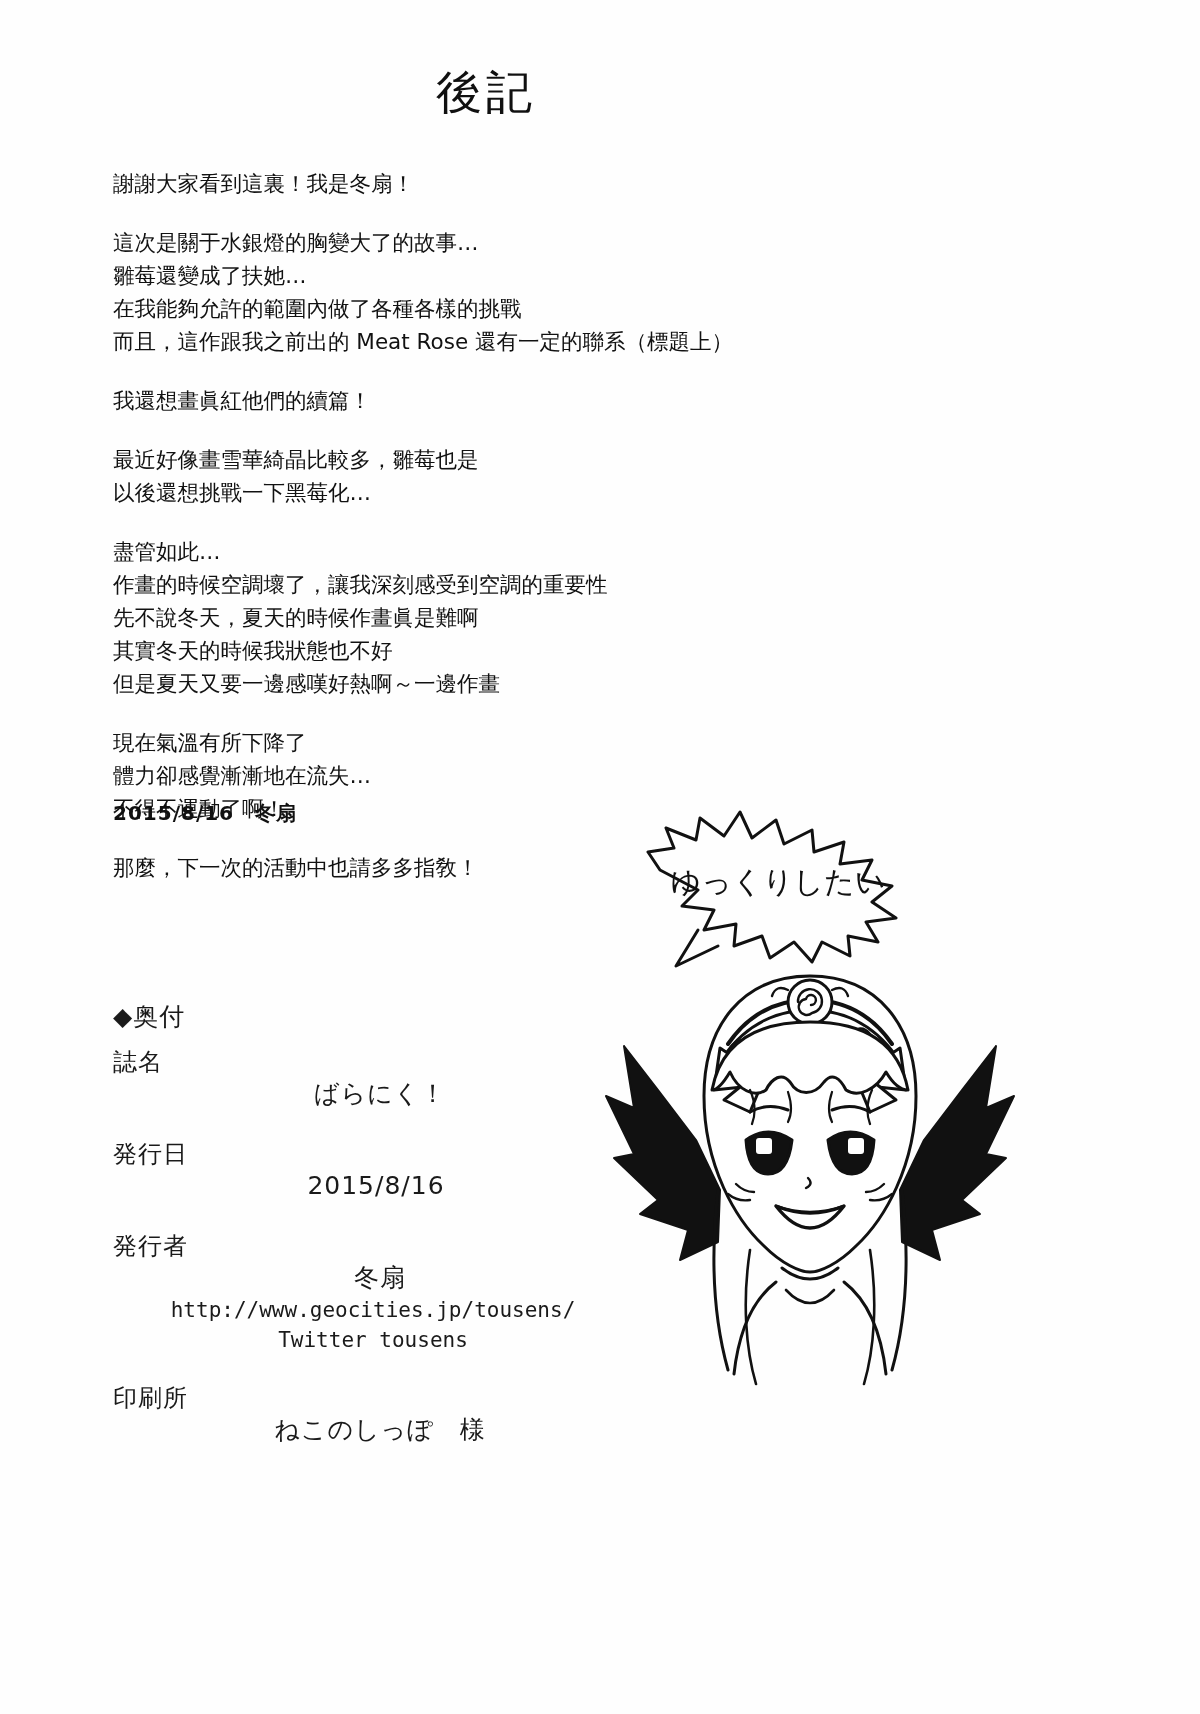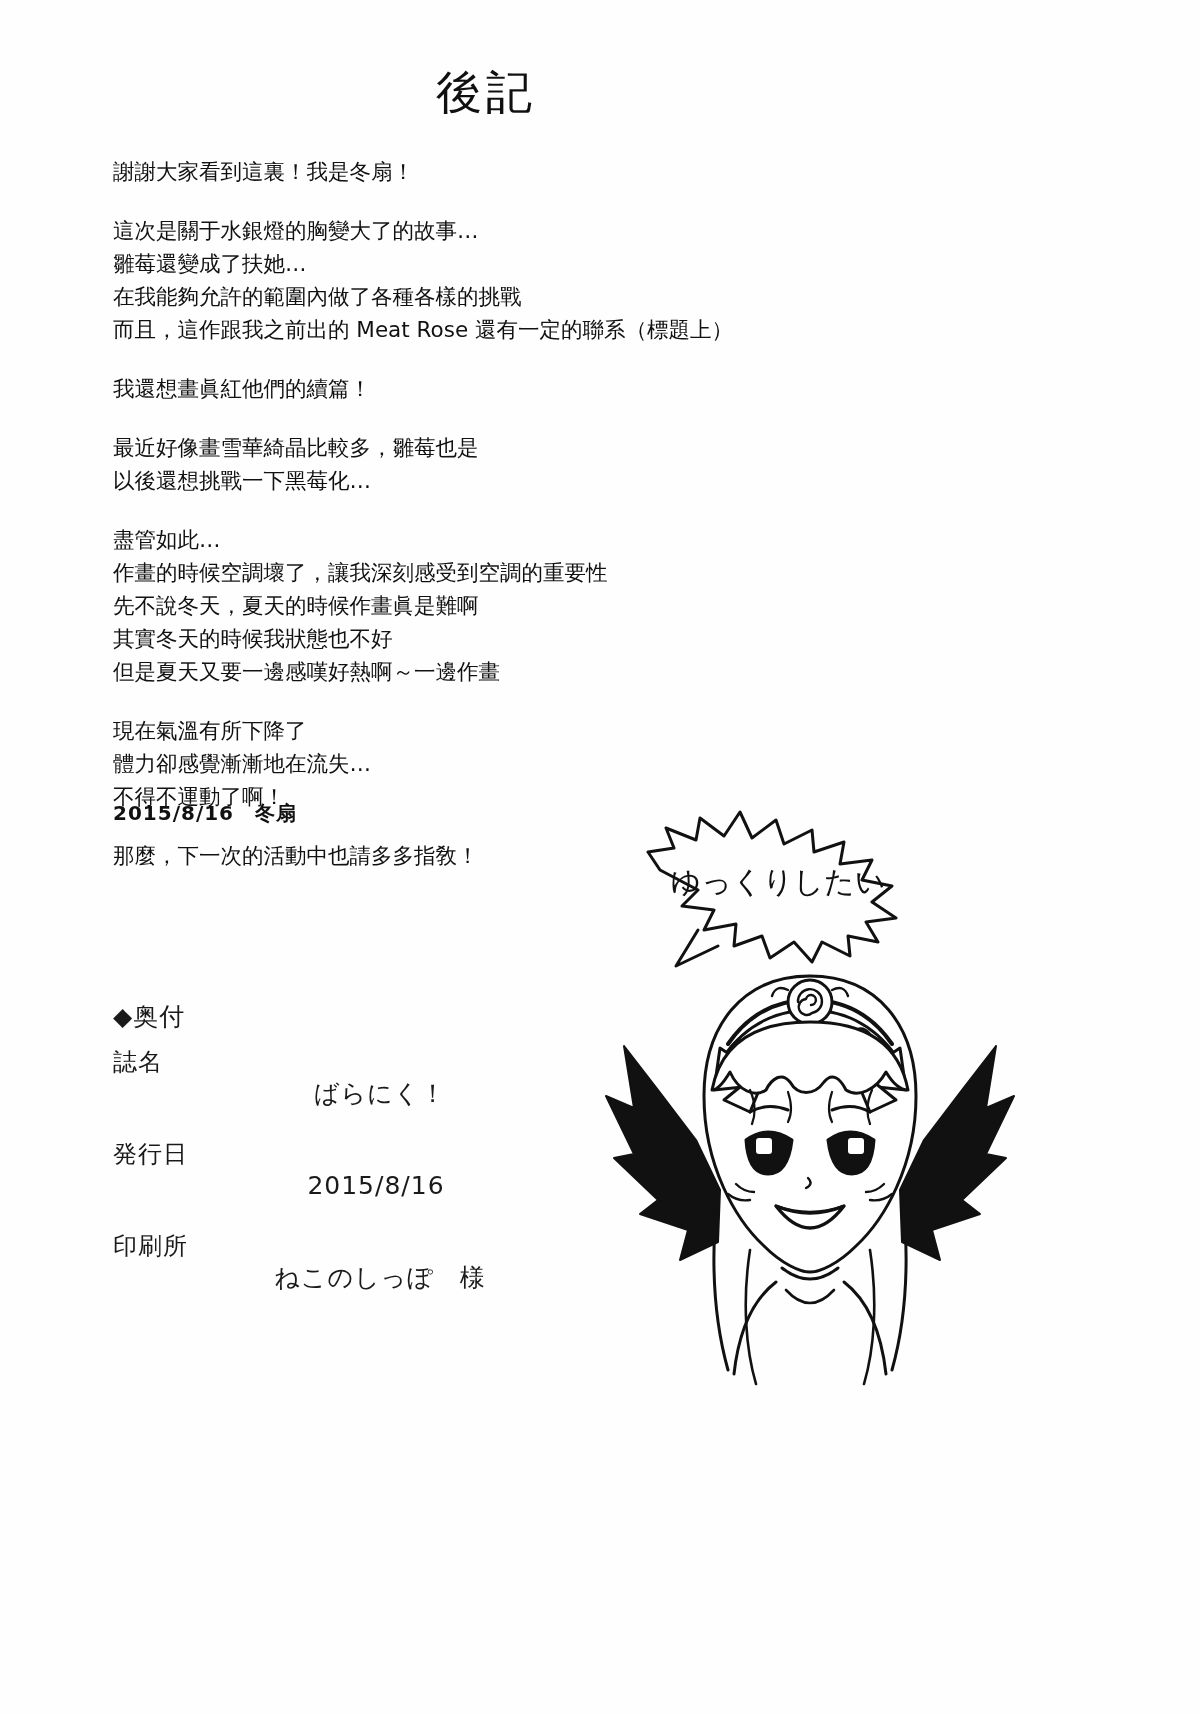--- a/index.html
+++ b/index.html
@@ -42,21 +42,21 @@
     left: 113px;
     top: 155px;
     width: 830px;
     font-size: 21.5px;
     line-height: 33px;
     color: #111111;
     font-family: "DejaVu Sans", sans-serif;
     font-weight: 400;
   }
   .para {
-    margin: 0 0 26px 0;
+    margin: 12px 0 26px 0;
     white-space: pre-line;
   }
   .para:last-child { margin-bottom: 0; }
 
   .signature {
     position: absolute;
     left: 113px;
     top: 800px;
     font-size: 20px;
     font-family: "DejaVu Sans", sans-serif;
@@ -147,20 +147,26 @@
     <div class="colo-block">
       <div class="colo-label">誌名</div>
       <div class="colo-value">ばらにく！</div>
     </div>
 
     <div class="colo-block">
       <div class="colo-label">発行日</div>
       <div class="colo-value indent0">2015/8/16</div>
     </div>
 
+    <div class="colo-block">
+      <div class="colo-label">発行者</div>
+      <div class="colo-value">冬扇</div>
+      <div class="colo-value mono">http://www.geocities.jp/tousens/</div>
+      <div class="colo-value mono">Twitter tousens</div>
+    </div>
 
     <div class="colo-block">
       <div class="colo-label">印刷所</div>
       <div class="colo-value">ねこのしっぽ　様</div>
     </div>
   </div>
 
   <div class="illustration">
     <svg width="420" height="660" viewBox="0 0 420 660" xmlns="http://www.w3.org/2000/svg">
       <g fill="none" stroke="#111111" stroke-width="3" stroke-linecap="round" stroke-linejoin="round">

